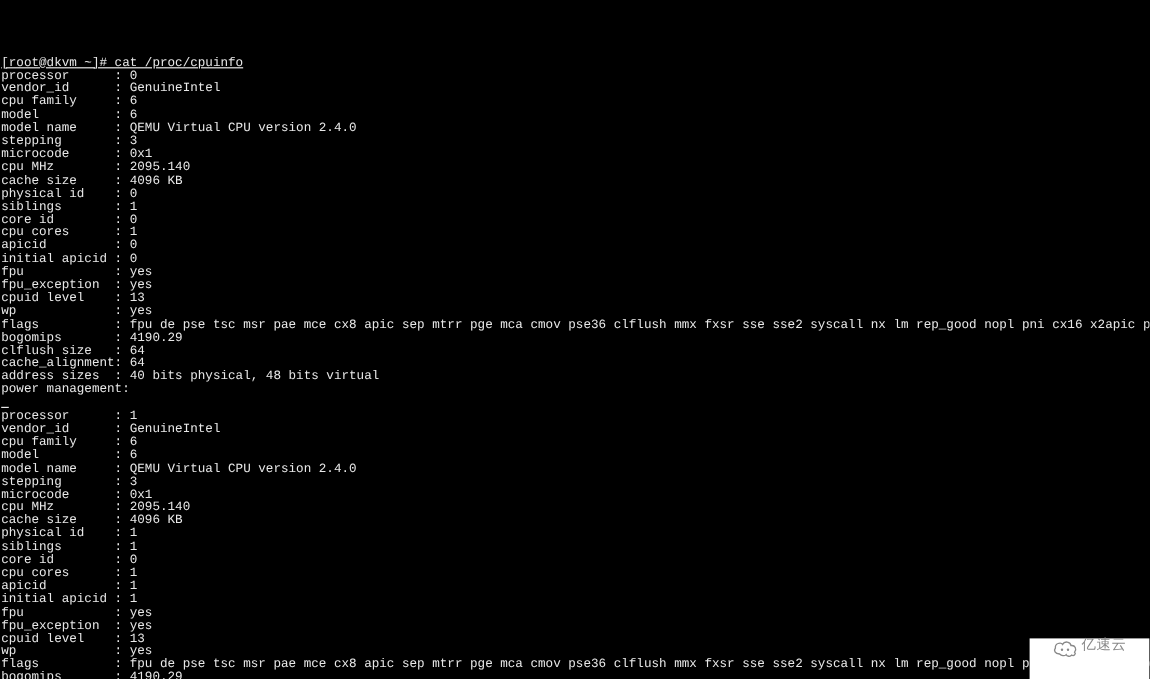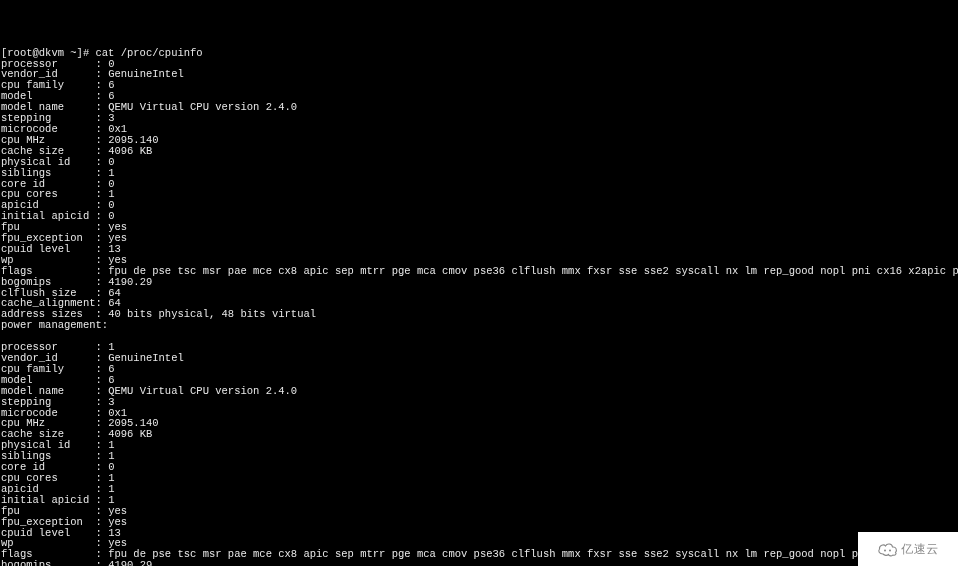--- a/index.html
+++ b/index.html
@@ -9,33 +9,33 @@
       background: #000;
       color: #e8e8e8;
       font-family: "Courier New", Courier, monospace;
       font-size: 10.5px;
       line-height: 10.9px;
       white-space: pre;
       overflow: hidden;
       padding: 4px 1px;
       position: relative;
     }
-    .row { display: block; }
+    .row { display: block; text-decoration: underline; }
     .k { display: inline-block; }
     .c { display: inline-block; }
     .v { display: inline-block; }
     .watermark {
       position: absolute;
       right: 0;
       bottom: 0;
       background: #ffffff;
       width: 100px;
       height: 34px;
       display: flex;
-      align-items: center;
+      align-items: flex-start;
       justify-content: center;
     }
     .watermark svg { display: block; }
     .wm-text {
       color: #888;
       font-size: 12px;
       font-family: sans-serif;
       margin-left: 2px;
       letter-spacing: 0.5px;
     }

